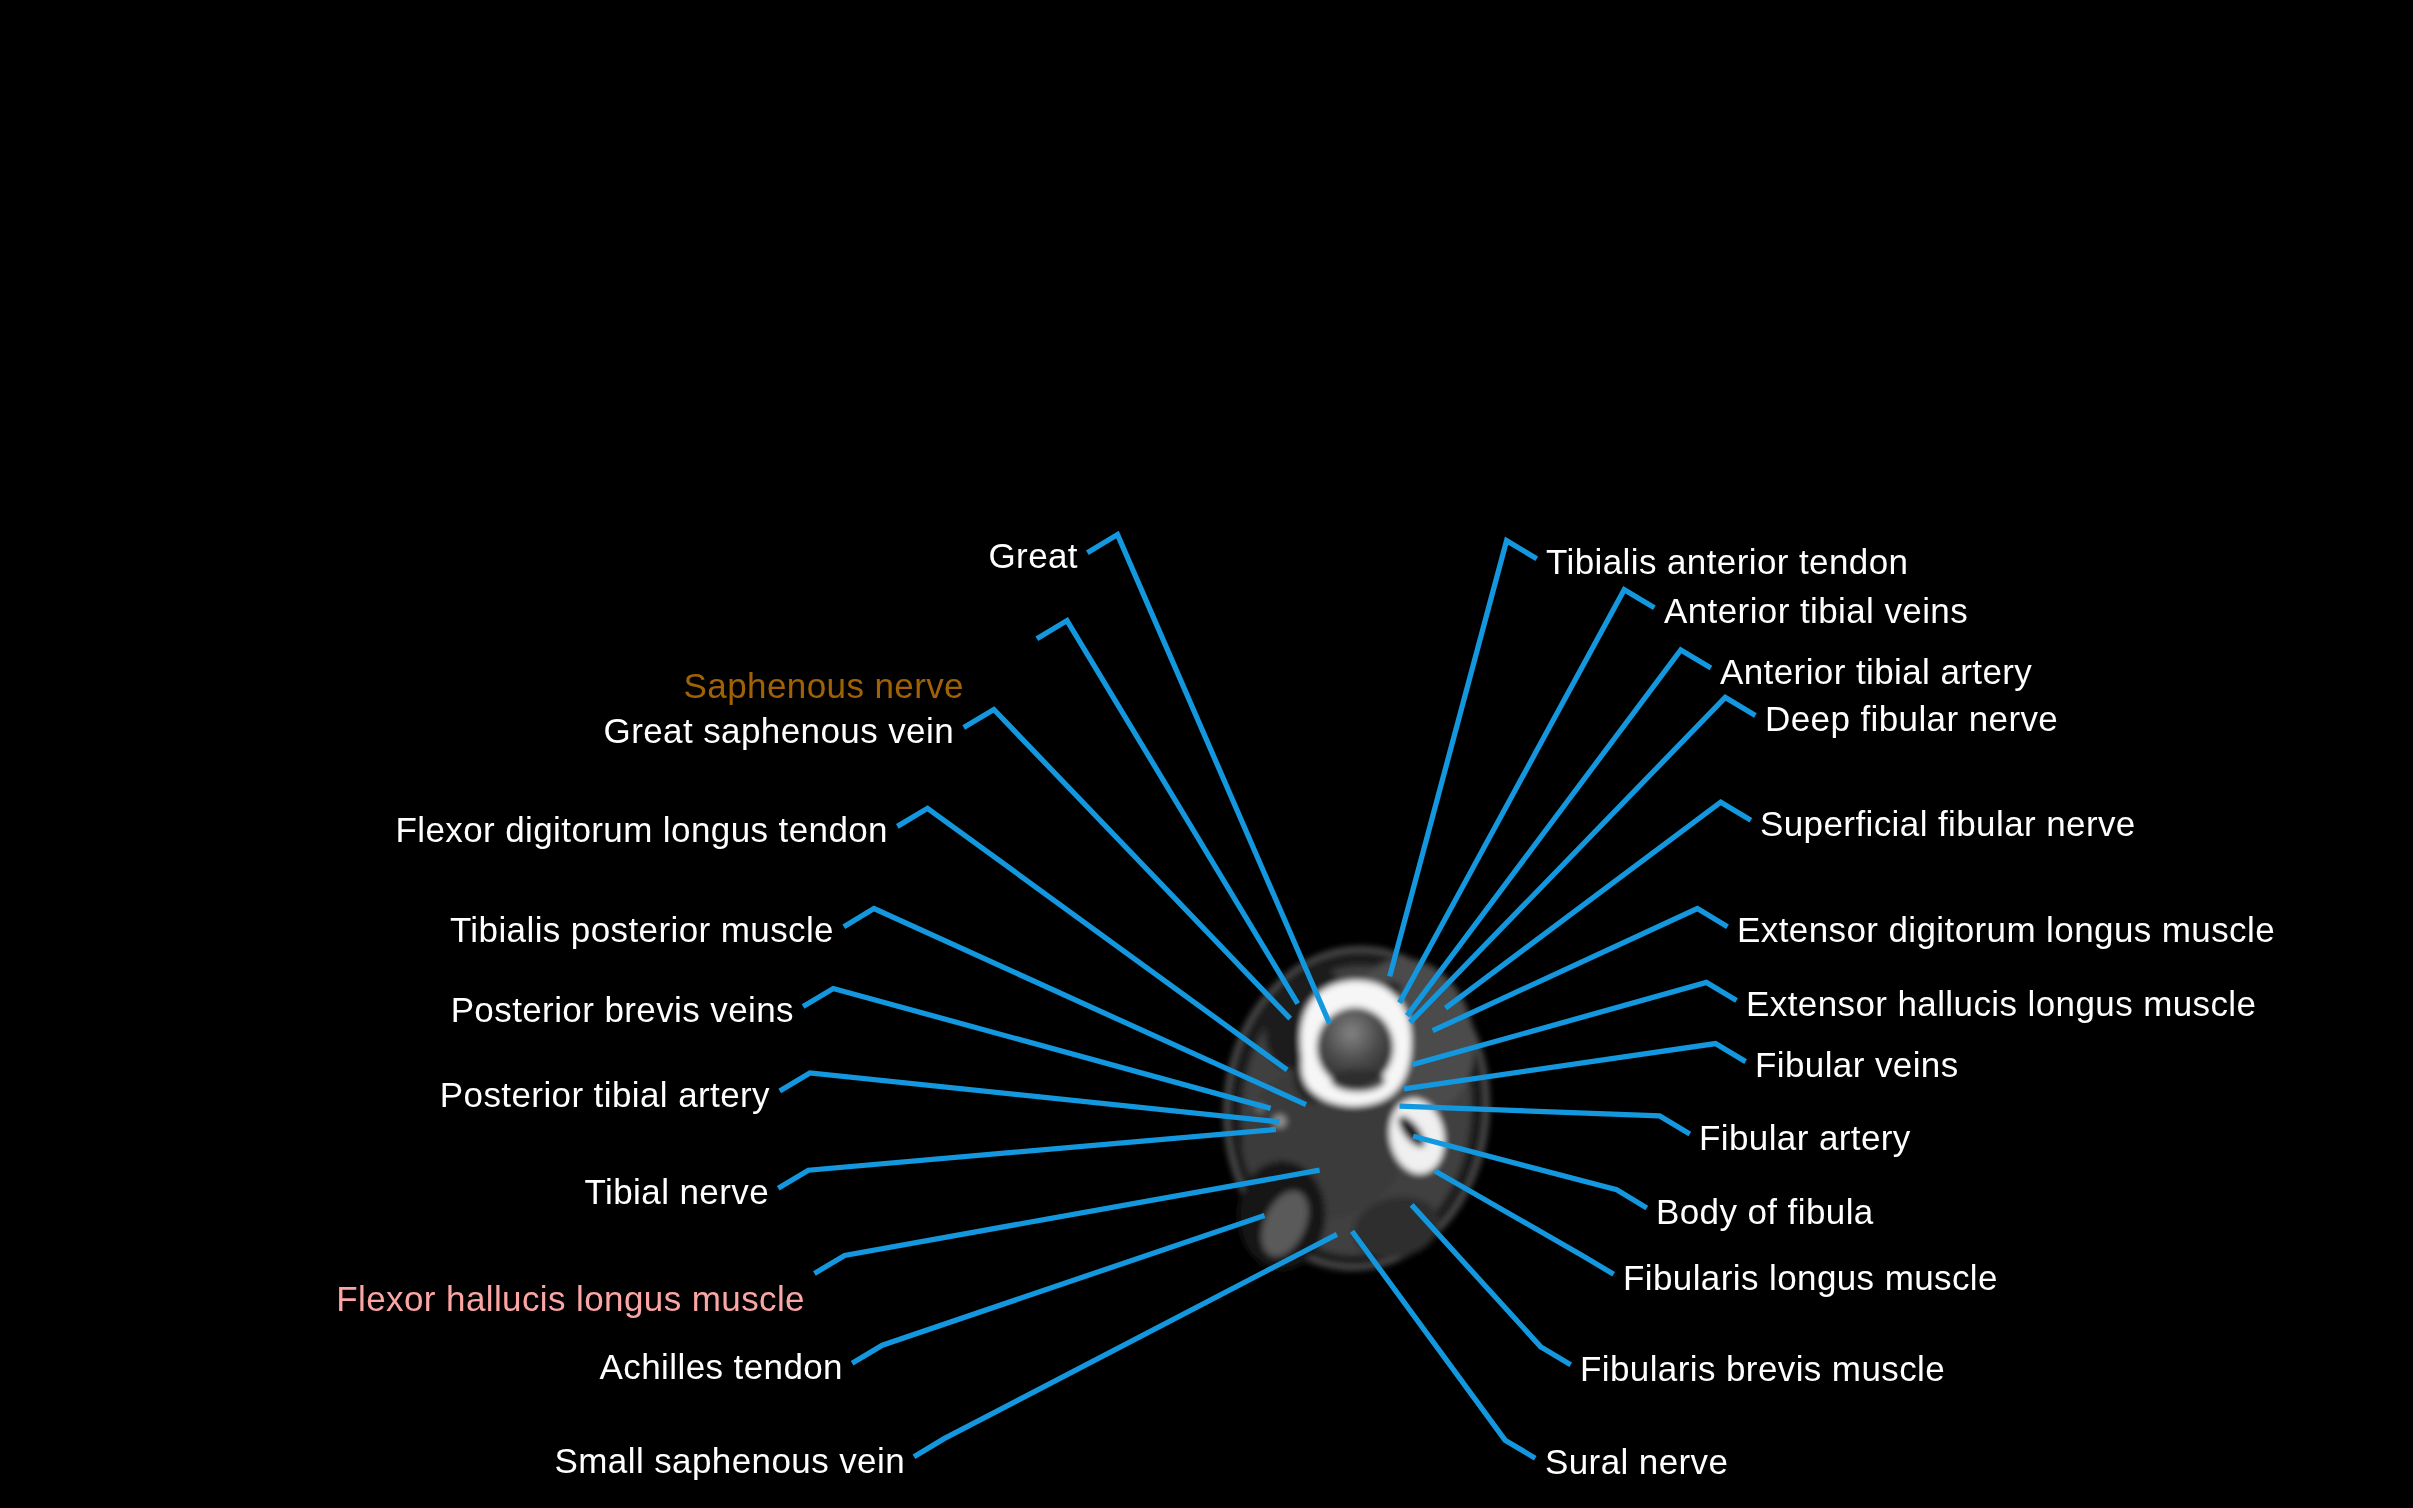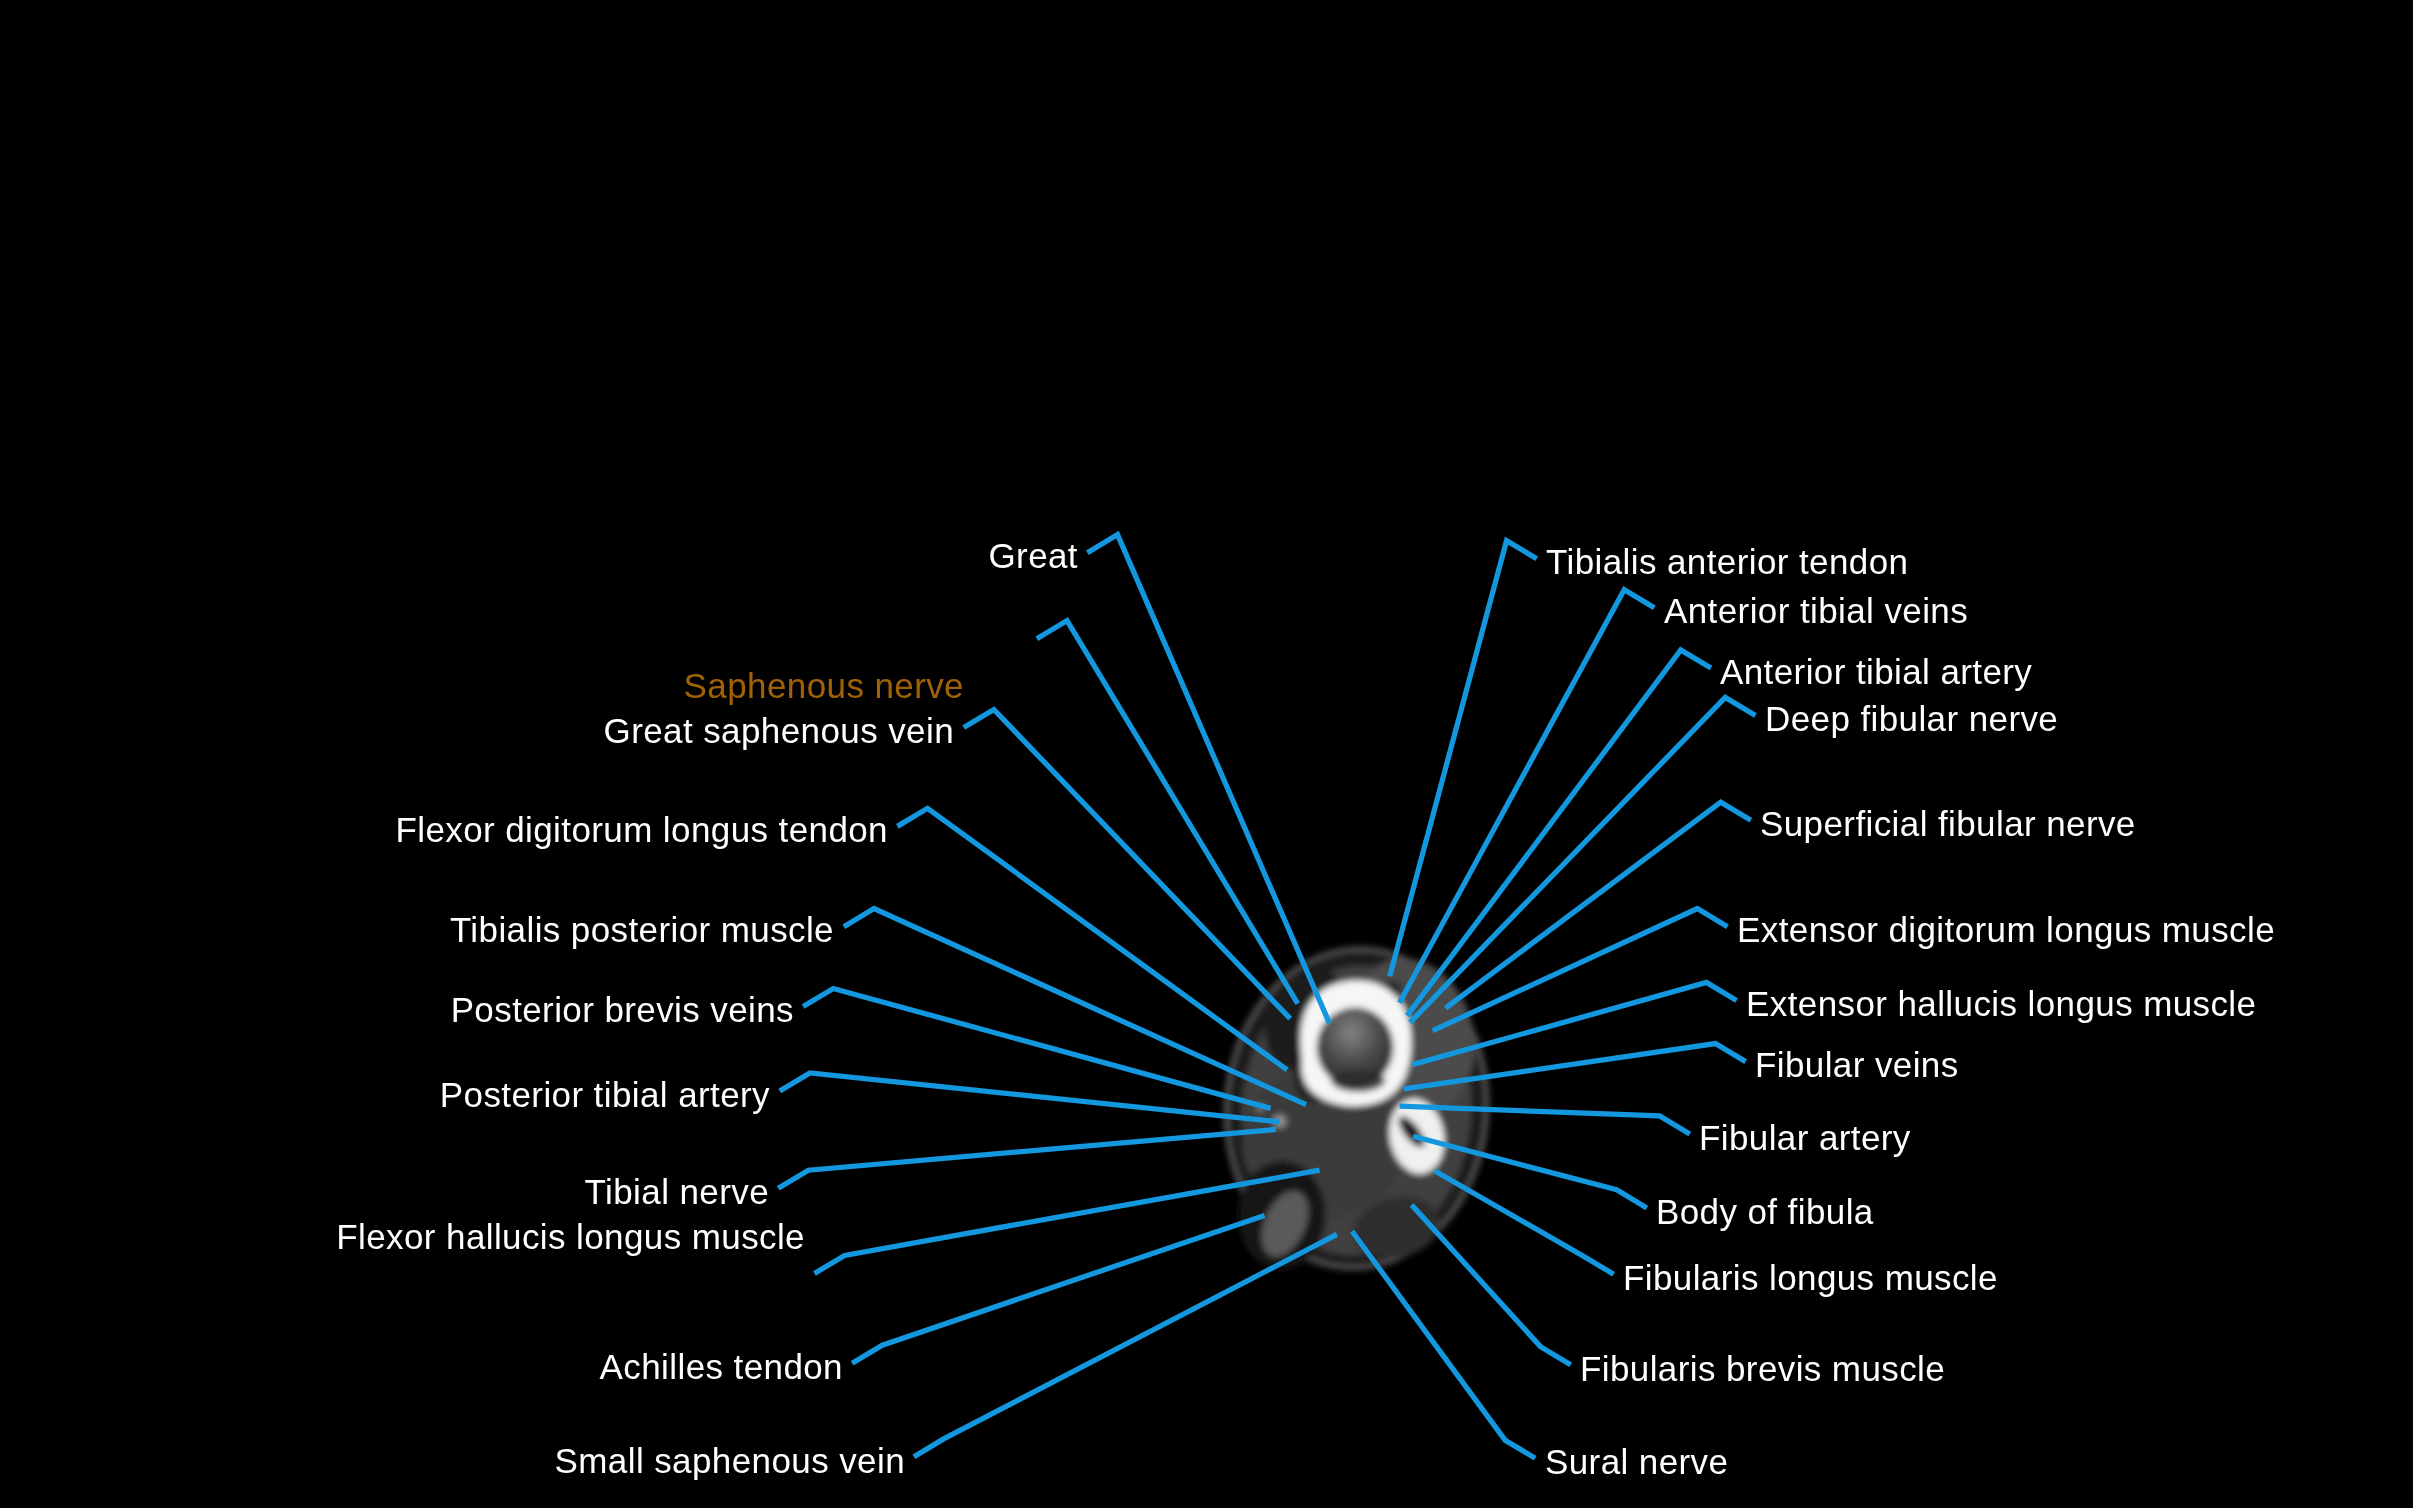--- a/index.html
+++ b/index.html
@@ -112,21 +112,21 @@
   </svg>
 
   <div class="label left-side" style="top: 533px; right: 1335px; color: rgb(255, 255, 255);">Great</div>
   <div class="label left-side" style="top: 619px; right: 1449px; color: #a16207; margin-top: 44px;">Saphenous nerve</div>
   <div class="label left-side" style="top: 708px; right: 1459px; color: rgb(255, 255, 255);">Great saphenous vein</div>
   <div class="label left-side" style="top: 807px; right: 1525px; color: rgb(255, 255, 255);">Flexor digitorum longus tendon</div>
   <div class="label left-side" style="top: 907px; right: 1579px; color: rgb(255, 255, 255);">Tibialis posterior muscle</div>
   <div class="label left-side" style="top: 987px; right: 1619px; color: rgb(255, 255, 255);">Posterior brevis veins</div>
   <div class="label left-side" style="top: 1072px; right: 1643px; color: rgb(255, 255, 255);">Posterior tibial artery</div>
   <div class="label left-side" style="top: 1169px; right: 1644px; color: rgb(255, 255, 255);">Tibial nerve</div>
-  <div class="label left-side" style="top: 1214px; right: 1608px; color: #ffffff;">Flexor hallucis longus muscle</div>
+  <div class="label left-side" style="top: 1276px; right: 1608px; color: #fca5a5;">Flexor hallucis longus muscle</div>
   <div class="label left-side" style="top: 1344px; right: 1570px; color: rgb(255, 255, 255);">Achilles tendon</div>
   <div class="label left-side" style="top: 1438px; right: 1508px; color: rgb(255, 255, 255);">Small saphenous vein</div>
 
   <div class="label right-side" style="top: 539px; left: 1546px; color: rgb(255, 255, 255);">Tibialis anterior tendon</div>
   <div class="label right-side" style="top: 588px; left: 1664px; color: rgb(255, 255, 255);">Anterior tibial veins</div>
   <div class="label right-side" style="top: 649px; left: 1720px; color: rgb(255, 255, 255);">Anterior tibial artery</div>
   <div class="label right-side" style="top: 696px; left: 1765px; color: rgb(255, 255, 255);">Deep fibular nerve</div>
   <div class="label right-side" style="top: 801px; left: 1760px; color: rgb(255, 255, 255);">Superficial fibular nerve</div>
   <div class="label right-side" style="top: 907px; left: 1737px; color: rgb(255, 255, 255);">Extensor digitorum longus muscle</div>
   <div class="label right-side" style="top: 981px; left: 1746px; color: rgb(255, 255, 255);">Extensor hallucis longus muscle</div>

